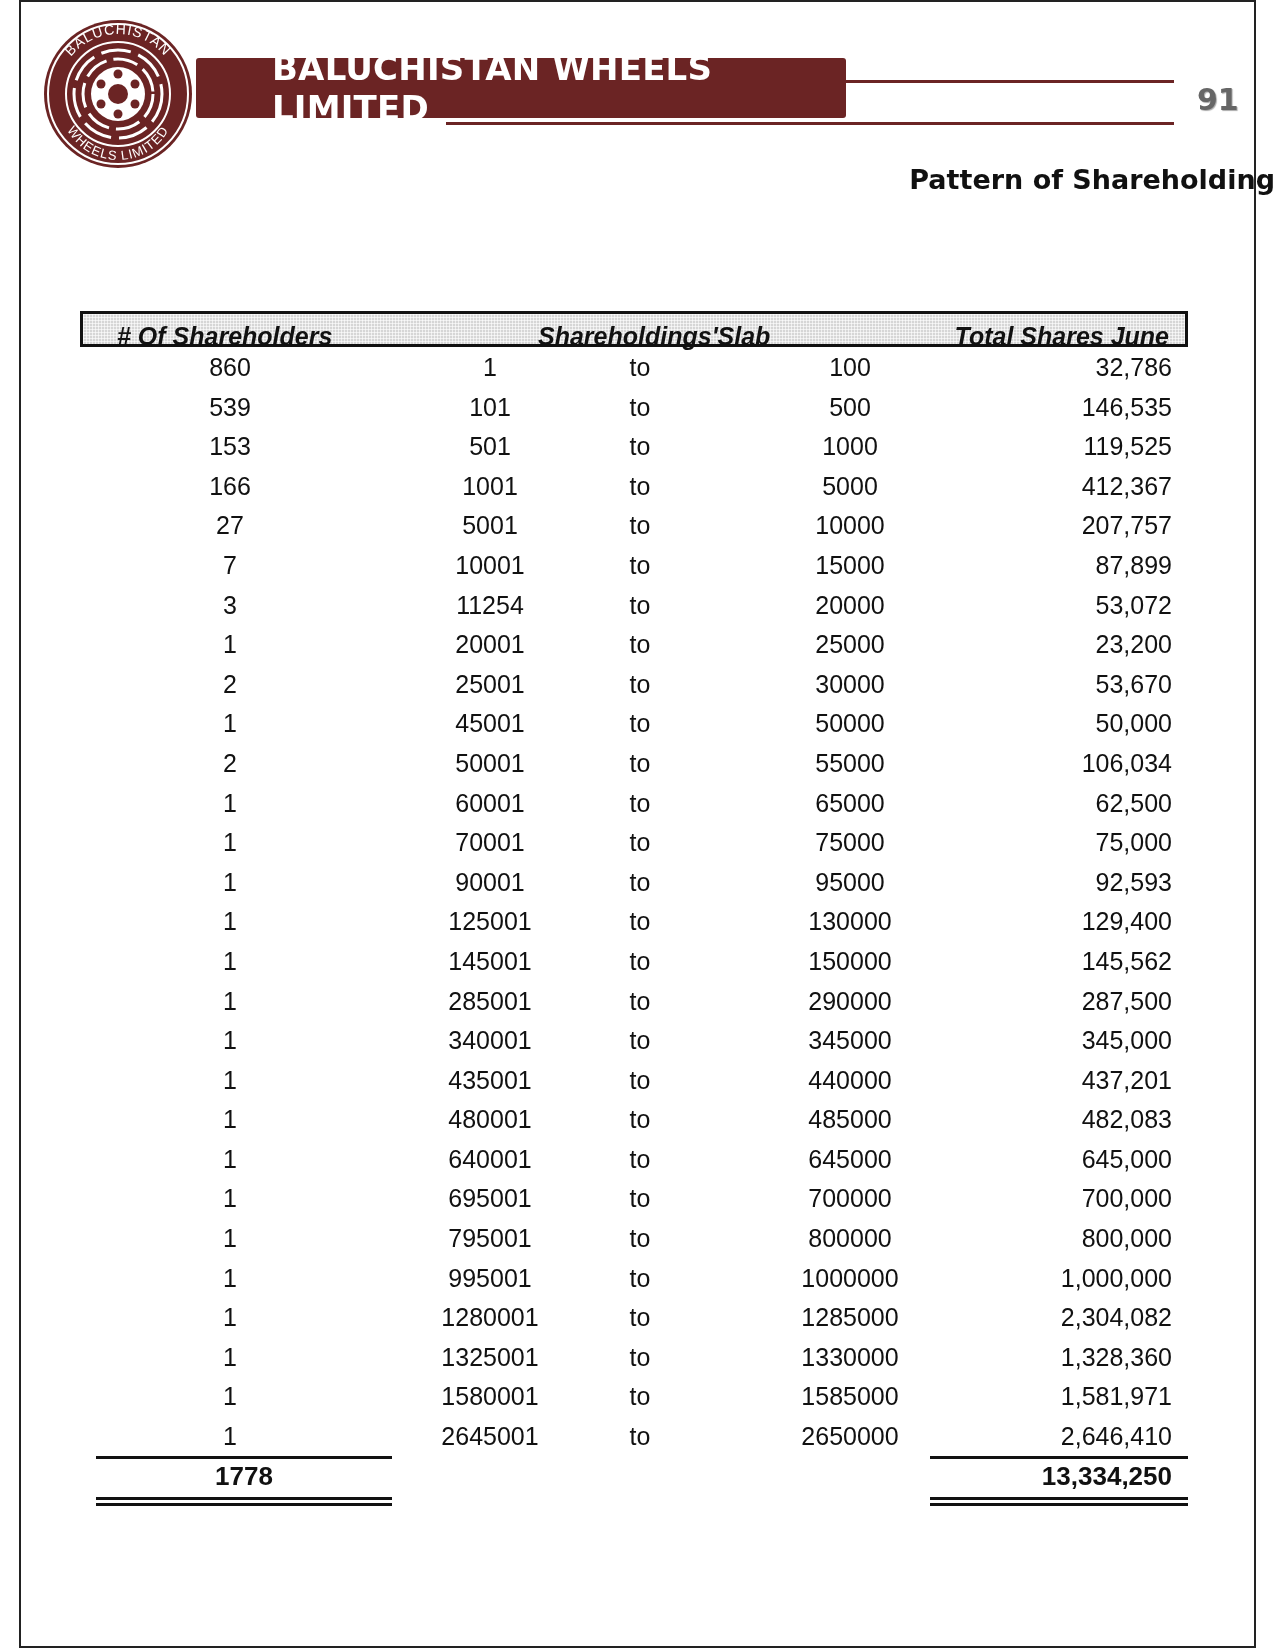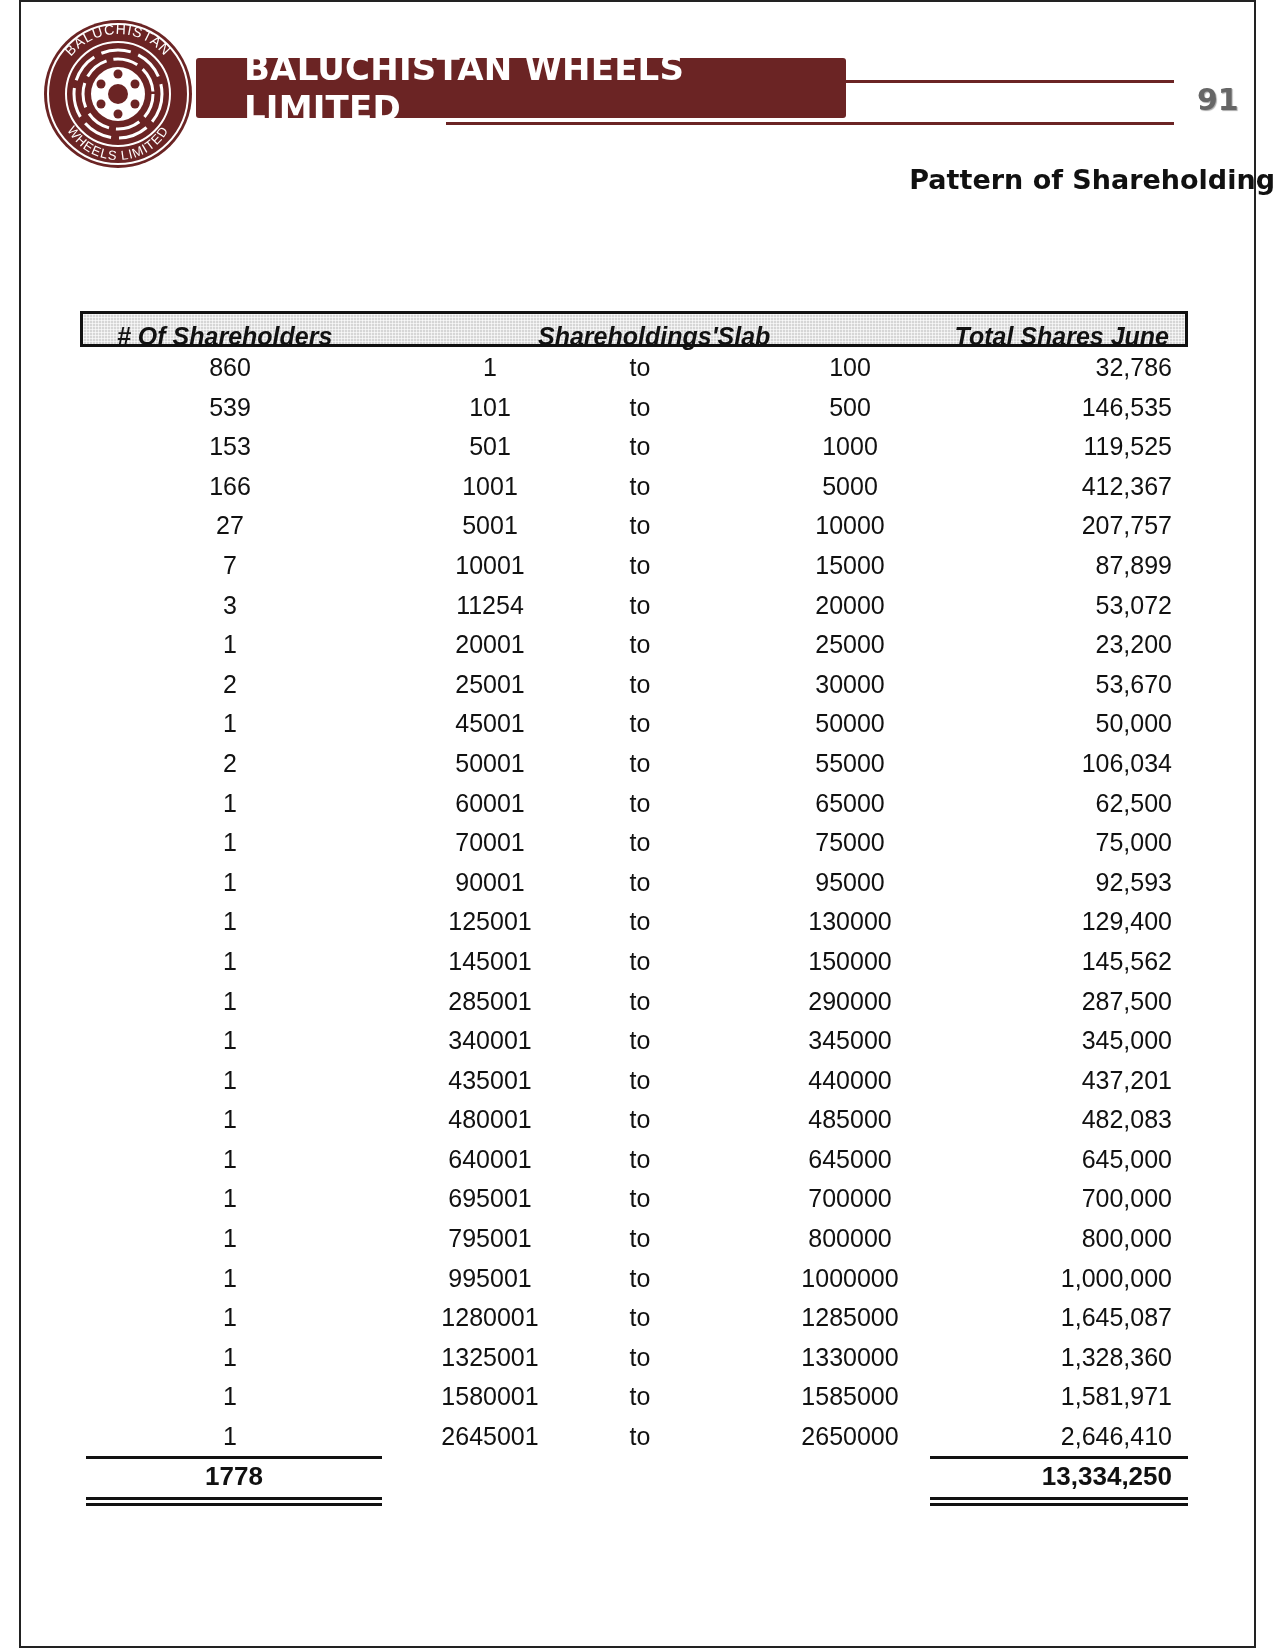--- a/index.html
+++ b/index.html
@@ -4,21 +4,21 @@
 <style>
   html, body { margin: 0; padding: 0; background: #ffffff; }
   body { width: 1275px; height: 1650px; position: relative; overflow: hidden;
          font-family: "Liberation Sans", "DejaVu Sans", sans-serif; color: #111; }
   .page-frame { position: absolute; left: 19px; top: 0; width: 1237px; height: 1648px;
                 border-left: 2px solid #222; border-right: 2px solid #222; border-bottom: 2px solid #222;
                 border-top: 2px solid #222; box-sizing: border-box; }
   .logo { position: absolute; left: 38px; top: 18px; width: 160px; height: 152px; }
   .banner { position: absolute; left: 196px; top: 58px; width: 650px; height: 60px;
             background: #6b2424; border-radius: 3px; display: flex; align-items: center; }
-  .banner-title { color: #fff; font-weight: bold; font-size: 34px; margin-left: 48px;
+  .banner-title { color: #fff; font-weight: bold; font-size: 34px; margin-left: 76px;
                   letter-spacing: 0.2px; font-family: "DejaVu Sans", sans-serif; }
   .rule { position: absolute; background: #6b2424; height: 3px; }
   .rule-top { left: 846px; top: 80px; width: 328px; }
   .rule-bottom { left: 446px; top: 122px; width: 728px; }
   .page-number { position: absolute; left: 1197px; top: 82px; font-size: 30px; font-weight: bold;
                  color: #666; text-shadow: 1px 1px 1px #aaa; font-family: "DejaVu Sans", sans-serif; }
   .doc-title { position: absolute; left: 0; width: 1275px; top: 160px; text-align: right;
                font-weight: bold; font-size: 27px; line-height: 40px; font-family: "DejaVu Sans", sans-serif; }
   .table-wrap { position: absolute; left: 80px; top: 311px; width: 1108px; }
   .thead { height: 36px; border: 3px solid #111; box-sizing: border-box; position: relative;
@@ -34,21 +34,21 @@
   .cell { position: absolute; top: 6px; }
   .c-holders { left: 80px; width: 140px; text-align: center; }
   .c-from { left: 330px; width: 160px; text-align: center; }
   .c-to { left: 520px; width: 80px; text-align: center; }
   .c-upper { left: 680px; width: 180px; text-align: center; }
   .c-total { right: 16px; text-align: right; }
   .totals { position: relative; height: 50px; font-size: 26px; font-weight: bold; }
   .total-box { position: absolute; top: 0; border-top: 3px solid #111; height: 38px; }
   .total-box::after { content: ""; position: absolute; left: 0; right: 0; bottom: -9px;
                       border-top: 3px solid #111; border-bottom: 3px solid #111; height: 3px; }
-  .tb-left { left: 6px; width: 296px; text-align: center; }
+  .tb-left { left: 16px; width: 296px; text-align: center; }
   .tb-right { right: 0; width: 258px; text-align: right; }
   .tb-right span { margin-right: 16px; }
   .total-box span { display: inline-block; margin-top: 2px; }
 </style>
 </head>
 <body>
 
 <div class="page-frame"></div>
 
 <svg class="logo" viewBox="0 0 160 152">
@@ -261,21 +261,21 @@
         <span class="cell c-from">995001</span>
         <span class="cell c-to">to</span>
         <span class="cell c-upper">1000000</span>
         <span class="cell c-total">1,000,000</span>
       </div>
       <div class="row">
         <span class="cell c-holders">1</span>
         <span class="cell c-from">1280001</span>
         <span class="cell c-to">to</span>
         <span class="cell c-upper">1285000</span>
-        <span class="cell c-total">1,645,087</span>
+        <span class="cell c-total">2,304,082</span>
       </div>
       <div class="row">
         <span class="cell c-holders">1</span>
         <span class="cell c-from">1325001</span>
         <span class="cell c-to">to</span>
         <span class="cell c-upper">1330000</span>
         <span class="cell c-total">1,328,360</span>
       </div>
       <div class="row">
         <span class="cell c-holders">1</span>

